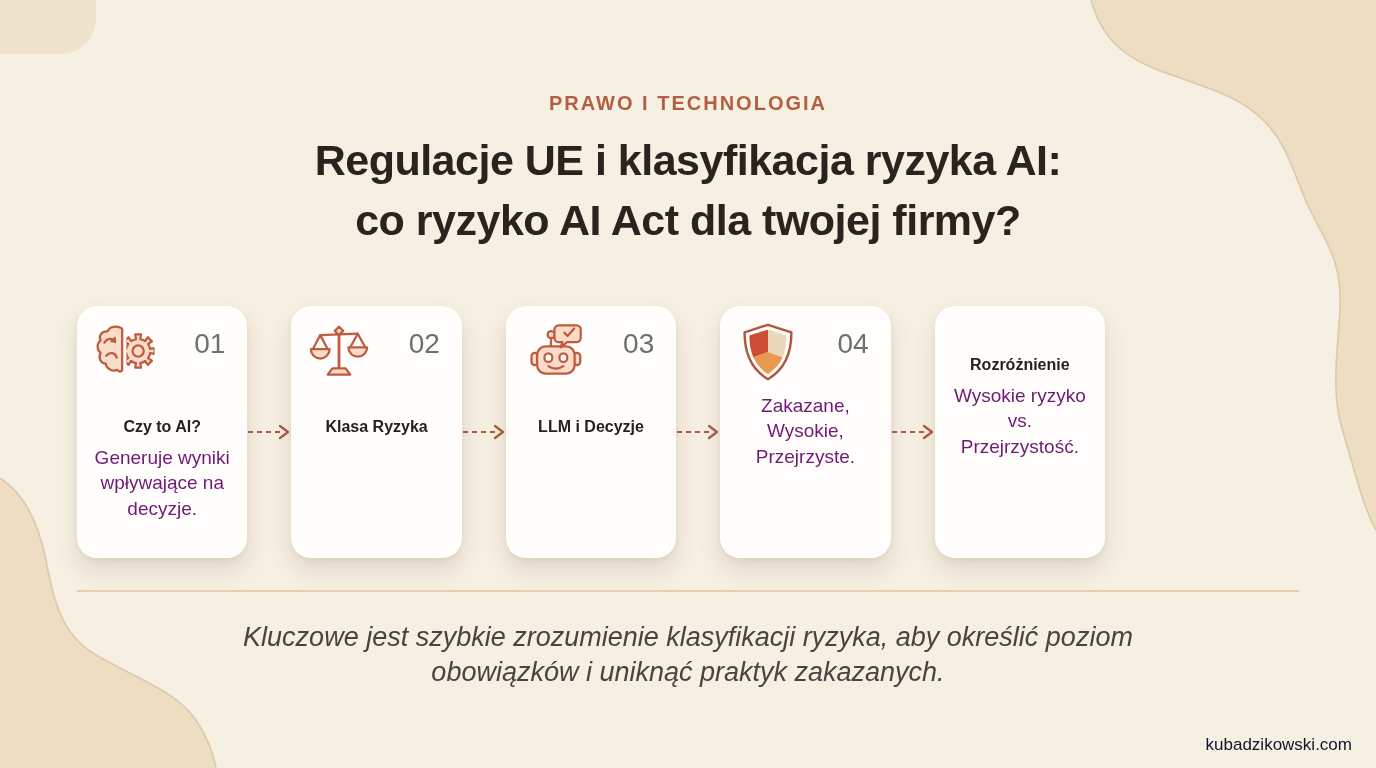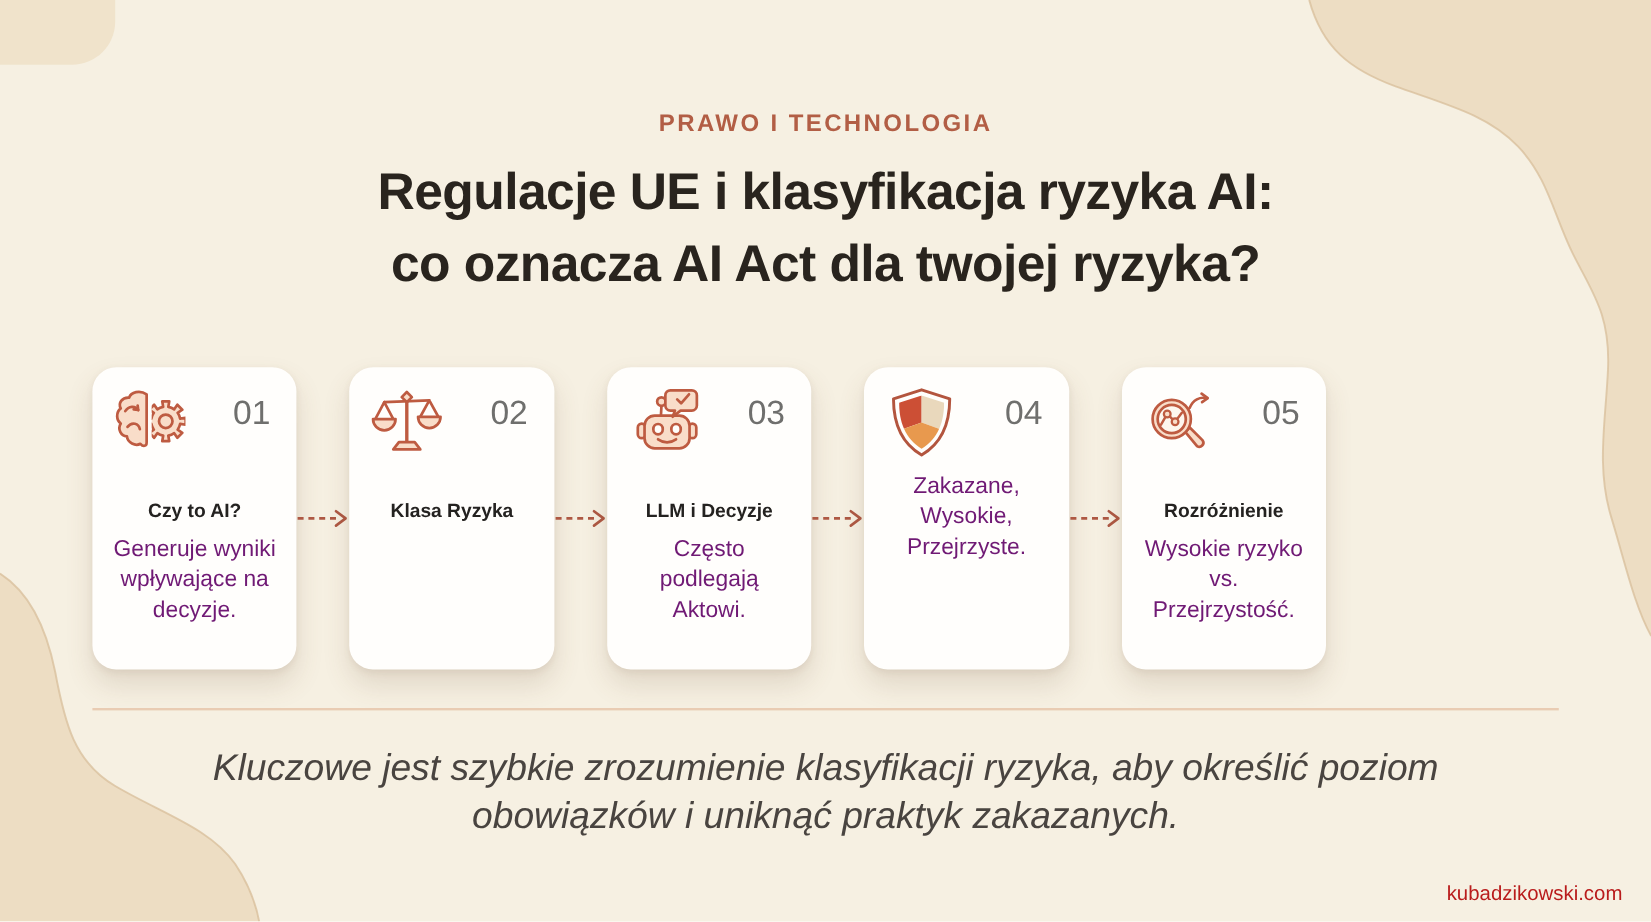--- a/index.html
+++ b/index.html
@@ -35,26 +35,26 @@
   .num{font-size:28px;color:#6f6f6d;line-height:1;margin-top:8px;margin-right:4px;}
   .card-title{margin-top:34px;font-size:16px;font-weight:700;color:#242220;}
   .card-desc{margin-top:9px;font-size:19px;line-height:1.34;color:#701a75;white-space:pre-line;}
 
   .connector{align-self:center;width:44px;height:16px;flex:0 0 44px;margin-top:0px;}
 
   .divider{position:absolute;top:590px;left:77px;width:1222px;height:2px;background:#e9ccb3;}
 
   .summary{
     position:absolute;top:620px;left:0;width:100%;
-    text-align:center;font-style:italic;font-size:31px;line-height:1.28;
+    text-align:center;font-style:italic;font-size:27px;line-height:1.28;
     color:#494440;white-space:pre-line;
   }
   .site{
     position:absolute;right:24px;bottom:13px;
-    font-size:17px;color:#b91c1c;
+    font-size:17px;color:#0f172a;
   }
 </style>
 </head>
 <body>
 
 <div class="canvas">
 
   <svg class="bg" width="1376" height="768" viewBox="0 0 1376 768">
 
     <path d="M1091,0 C1102,40 1125,58 1163,72 C1208,88 1240,96 1265,122 C1290,148 1295,180 1311,212 C1327,244 1342,262 1340,308 C1338,352 1330,390 1343,432 C1354,468 1362,505 1376,530 L1376,0 Z" fill="#edddc3"></path>
@@ -62,21 +62,21 @@
 
     <path d="M0,478 C22,492 38,520 46,560 C54,603 62,635 96,655 C135,678 175,690 196,720 C208,738 213,752 216,768 L0,768 Z" fill="#edddc3"></path>
     <path d="M0,478 C22,492 38,520 46,560 C54,603 62,635 96,655 C135,678 175,690 196,720 C208,738 213,752 216,768" fill="none" stroke="#d9c09e" stroke-width="1.6" opacity="0.8"></path>
 
     <path d="M0,0 H96 V18 C96,38 80,54 60,54 H0 Z" fill="#f0e3cb"></path>
   </svg>
 
   <div class="content">
     <div class="eyebrow">PRAWO I TECHNOLOGIA</div>
 
-    <h1 class="title"><span>Regulacje UE i klasyfikacja ryzyka AI:</span><br><span>co oznacza AI Act dla twojej ryzyka?</span></h1>
+    <h1 class="title"><span>Regulacje UE i klasyfikacja ryzyka AI:</span><br><span>co ryzyko AI Act dla twojej firmy?</span></h1>
 
     <div class="cards">
 
       <div class="card">
         <div class="card-top">
           <span class="icon">
             <svg viewBox="0 0 64 64">
               <g stroke="#be5b41" stroke-width="2.4" stroke-linejoin="round" stroke-linecap="round">
                 <path d="M29,7 C23,3 15,5 13.5,10 C7,9.5 3.5,15 6,19.5 C1.5,23 2,30 6,33 C3,38 6,44 11.5,44.5 C12,50 19,53.5 23.5,51 C26,54 29,53 29,50 L29,7 Z" fill="#f9ddc9"></path>
                 <path d="M10,22 C13,17 19,17 21.5,21" fill="none"></path>
@@ -145,22 +145,20 @@
                 <ellipse cx="42" cy="38" rx="4.2" ry="4.6" fill="#fffefc"></ellipse>
                 <path d="M26,47 Q34,52.5 42,47" fill="none"></path>
                 <path d="M37,3.5 h19 a4.5,4.5 0 0 1 4.5,4.5 v9 a4.5,4.5 0 0 1 -4.5,4.5 h-10 l-7,5.5 2,-5.5 h-4 a4.5,4.5 0 0 1 -4.5,-4.5 v-9 a4.5,4.5 0 0 1 4.5,-4.5 Z" fill="#f9ddc9"></path>
                 <path d="M43,11.5 l3.5,3.5 7,-8" fill="none"></path>
               </g>
             </svg>
           </span>
           <span class="num">03</span>
         </div>
         <div class="card-title">LLM i Decyzje</div>
-        <div class="card-desc">Często podlegają
-Aktowi.</div>
       </div>
 
       <svg class="connector" viewBox="0 0 44 16">
         <line x1="1" y1="8" x2="33" y2="8" stroke="#ae5843" stroke-width="2.2" stroke-dasharray="5,4"></line>
         <path d="M33,2 L41,8 L33,14" fill="none" stroke="#ae5843" stroke-width="2.2" stroke-linecap="round" stroke-linejoin="round"></path>
       </svg>
 
       <div class="card">
         <div class="card-top">
           <span class="icon">
@@ -182,37 +180,20 @@
 Wysokie,
 Przejrzyste.</div>
       </div>
 
       <svg class="connector" viewBox="0 0 44 16">
         <line x1="1" y1="8" x2="33" y2="8" stroke="#ae5843" stroke-width="2.2" stroke-dasharray="5,4"></line>
         <path d="M33,2 L41,8 L33,14" fill="none" stroke="#ae5843" stroke-width="2.2" stroke-linecap="round" stroke-linejoin="round"></path>
       </svg>
 
       <div class="card">
-        <div class="card-top">
-          <span class="icon">
-            <svg viewBox="0 0 64 64">
-              <g stroke="#be5b41" stroke-width="2.4" stroke-linejoin="round" stroke-linecap="round">
-                <path d="M41,19 C44,12 50,9 56,10.5" fill="none"></path>
-                <path d="M51.5,6.5 L57,10.5 L52,14" fill="none"></path>
-                <path d="M37,40.5 L41,36.5 L52.5,48 A3.6,3.6 0 0 1 47.5,53 Z" fill="#f9ddc9"></path>
-                <circle cx="25" cy="29" r="17" fill="#f9ddc9"></circle>
-                <circle cx="25" cy="29" r="12.5" fill="#fdf6ee"></circle>
-                <path d="M15.5,34 L21,24.5 L28,31.5 L34,23.5" fill="none" stroke-width="2.2"></path>
-                <circle cx="21" cy="24.5" r="3" fill="#f9ddc9" stroke-width="2"></circle>
-                <circle cx="28" cy="31.5" r="3" fill="#f9ddc9" stroke-width="2"></circle>
-              </g>
-            </svg>
-          </span>
-          <span class="num">05</span>
-        </div>
         <div class="card-title">Rozróżnienie</div>
         <div class="card-desc">Wysokie ryzyko
 vs. Przejrzystość.</div>
       </div>
 
     </div>
 
     <div class="divider"></div>
 
     <div class="summary">Kluczowe jest szybkie zrozumienie klasyfikacji ryzyka, aby określić poziom

